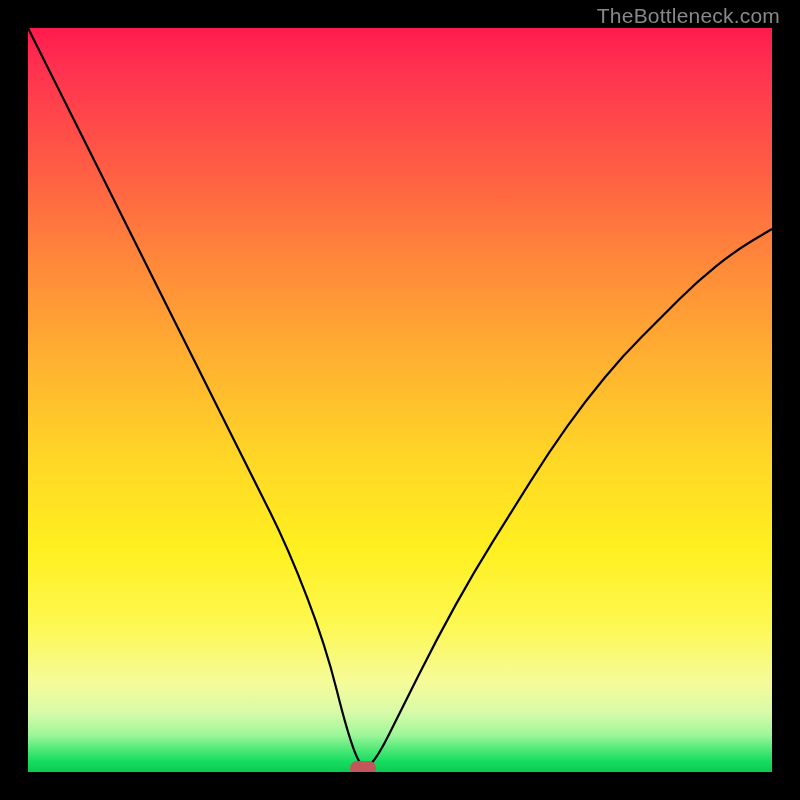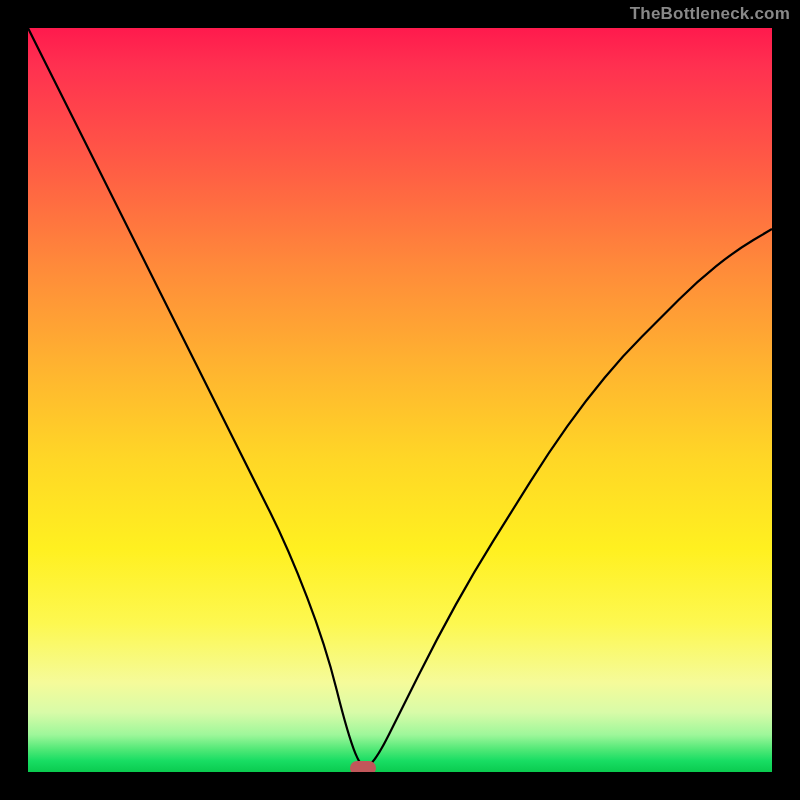--- a/index.html
+++ b/index.html
@@ -46,24 +46,24 @@
       #d8fba8 92%,
       #9ef79a 95%,
       #4fe876 97%,
       #18dd63 98.5%,
       #0acb4f 100%
     );
   }
   .watermark {
     position: absolute;
     top: 4px;
-    right: 10px;
+    right: 20px;
     color: #888;
-    font-size: 17px;
-    font-weight: 700;
+    font-size: 21px;
+    font-weight: 400;
     letter-spacing: 0.2px;
   }
   .marker {
     position: absolute;
     width: 26px;
     height: 14px;
     background: #c1575a;
     border-radius: 7px;
   }
   svg.curve {

